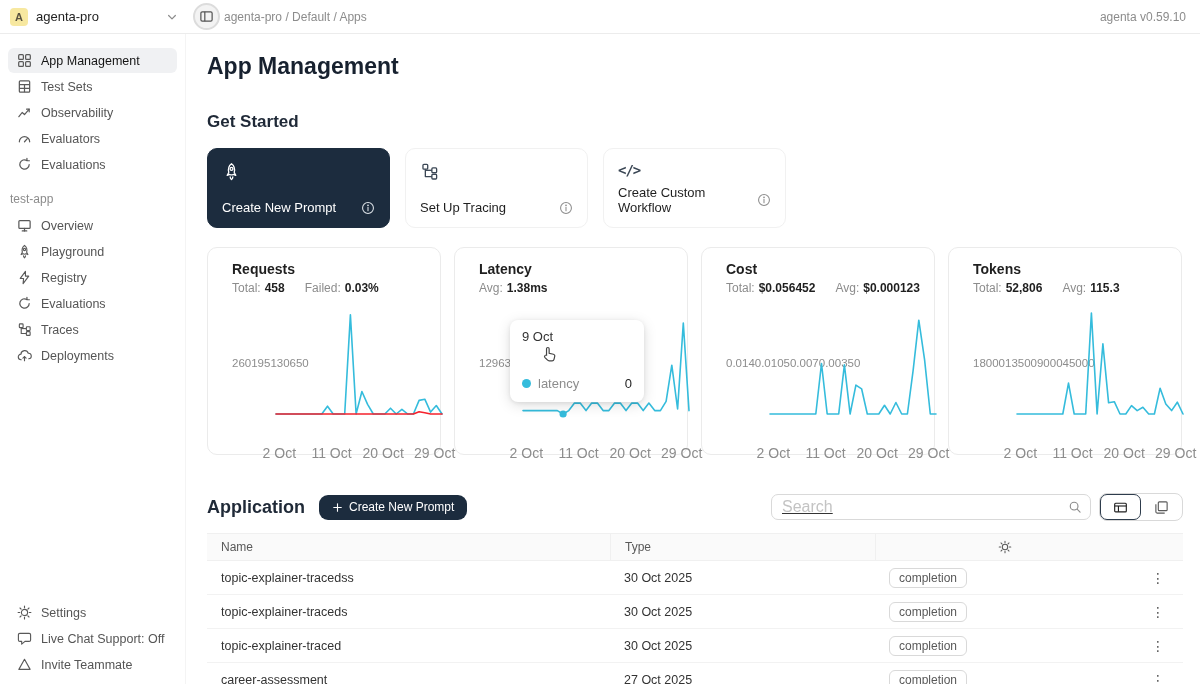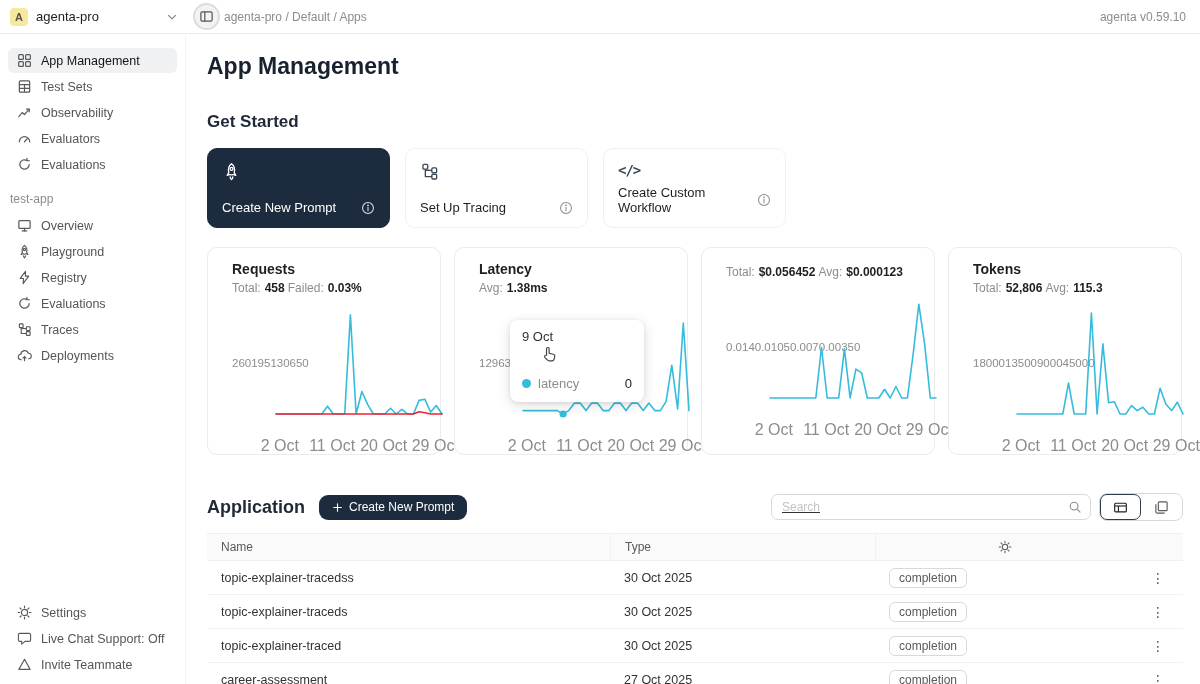--- a/index.html
+++ b/index.html
@@ -52,30 +52,30 @@
   .gs-card.dark .gs-foot { color:#fff; }
   .info-icn { width:14px; height:14px; color:#8c8c8c; }
   .gs-card.dark .info-icn { color:#dfe5ea; }
   .code-glyph { font-family:"DejaVu Sans Mono","Liberation Mono",monospace;
     font-size:14px; font-weight:600; color:#3a4654; letter-spacing:-1px; }
 
   .metric-row { margin-top:19px; display:flex; gap:13px; }
   .metric-card { width:234px; height:208px; border:1px solid #ebebeb; border-radius:10px;
     background:#fff; padding:13px 24px 8px; position:relative; }
   .m-title { font-size:14px; font-weight:600; color:#1f1f1f; }
-  .m-stats { margin-top:4px; font-size:12px; color:#8c8c8c; display:flex; gap:3px; }
+  .m-stats { margin-top:4px; font-size:12px; color:#8c8c8c; display:flex; gap:20px; }
   .s-val { color:#1f1f1f; font-weight:600; margin-left:4px; }
   .chart-wrap { display:flex; margin-top:15px; }
   .y-axis { width:44px; padding-right:9px; height:118px; margin-top:-6px;
     display:flex; flex-direction:row; justify-content:space-between;
     align-items:center; font-size:11.5px; color:#8c8c8c; }
   .plot { position:relative; width:166px; height:106px; }
   .plot svg { position:absolute; inset:0; overflow:visible; }
-  .x-axis { position:relative; height:16px; margin-top:15px; margin-left:44px;
-    font-size:16px; color:#8c8c8c; }
+  .x-axis { position:relative; height:16px; margin-top:23px; margin-left:44px;
+    font-size:14px; color:#8c8c8c; }
   .xtick { position:absolute; transform:translateX(-40%); white-space:nowrap; }
 
   .tooltip { position:absolute; left:55px; top:72px; width:134px; height:82px;
     background:#fff; border-radius:8px; padding:9px 12px 10px; z-index:6;
     box-shadow:0 3px 14px rgba(0,0,0,.13), 0 1px 4px rgba(0,0,0,.08); }
   .tt-title { font-size:13px; font-weight:500; color:#333; }
   .tt-hand { position:absolute; left:30px; top:25px; }
   .tt-row { position:absolute; left:12px; right:12px; bottom:11px;
     display:flex; align-items:center; gap:7px; font-size:13px; }
   .tt-dot { width:9px; height:9px; border-radius:50%; background:#35bcdc; }
@@ -84,21 +84,21 @@
 
   .app-row { margin-top:38px; display:flex; align-items:center; }
   .app-title { font-size:18px; font-weight:600; color:#1f2937; }
   .create-btn { margin-left:14px; background:#1c2c3e; color:#fff; border:none;
     border-radius:9px; height:25px; padding:0 13px; font-size:12px; font-weight:500;
     display:flex; align-items:center; gap:6px; cursor:pointer;
     font-family:"Liberation Sans","DejaVu Sans",sans-serif; }
   .flex-spacer { flex:1; }
   .search { width:320px; height:26px; border:1px solid #d9d9d9; border-radius:7px;
     display:flex; align-items:center; padding:0 8px 0 10px; gap:6px; background:#fff; }
-  .search input { border:none; outline:none; flex:1; font-size:12px; color:#333;
+  .search input { border:none; outline:none; flex:1; font-size:16px; color:#333;
     font-family:"Liberation Sans","DejaVu Sans",sans-serif; background:transparent;text-decoration:underline; }
   .search input::placeholder { color:#c3c3c3; }
   .search .icn { color:#8c8c8c; }
   .seg { margin-left:8px; height:28px; border:1px solid #d9d9d9; border-radius:8px;
     display:flex; align-items:center; padding:0; background:#fff; }
   .seg-btn { width:41px; height:26px; display:flex; align-items:center; justify-content:center;
     color:#595959; cursor:pointer; border-radius:7px; }
   .seg-btn.active { border:1.5px solid #2e3c4c; color:#1f1f1f; }
 
   .tbl { margin-top:12px; }
@@ -421,20 +421,21 @@
         </span>
         <div class="tt-row">
           <span class="tt-dot"></span>
           <span class="tt-series">latency</span>
           <span class="tt-val">0</span>
         </div>
       </div>
     </div>
 
     <div class="metric-card">
+      <div class="m-title">Cost</div>
       <div class="m-stats">
           <span><span>Total:</span><span class="s-val">$0.056452</span></span>
           <span><span>Avg:</span><span class="s-val">$0.000123</span></span>
         </div>
       <div class="chart-wrap">
         <div class="y-axis">
             <div>0.014</div>
             <div>0.0105</div>
             <div>0.007</div>
             <div>0.0035</div>

